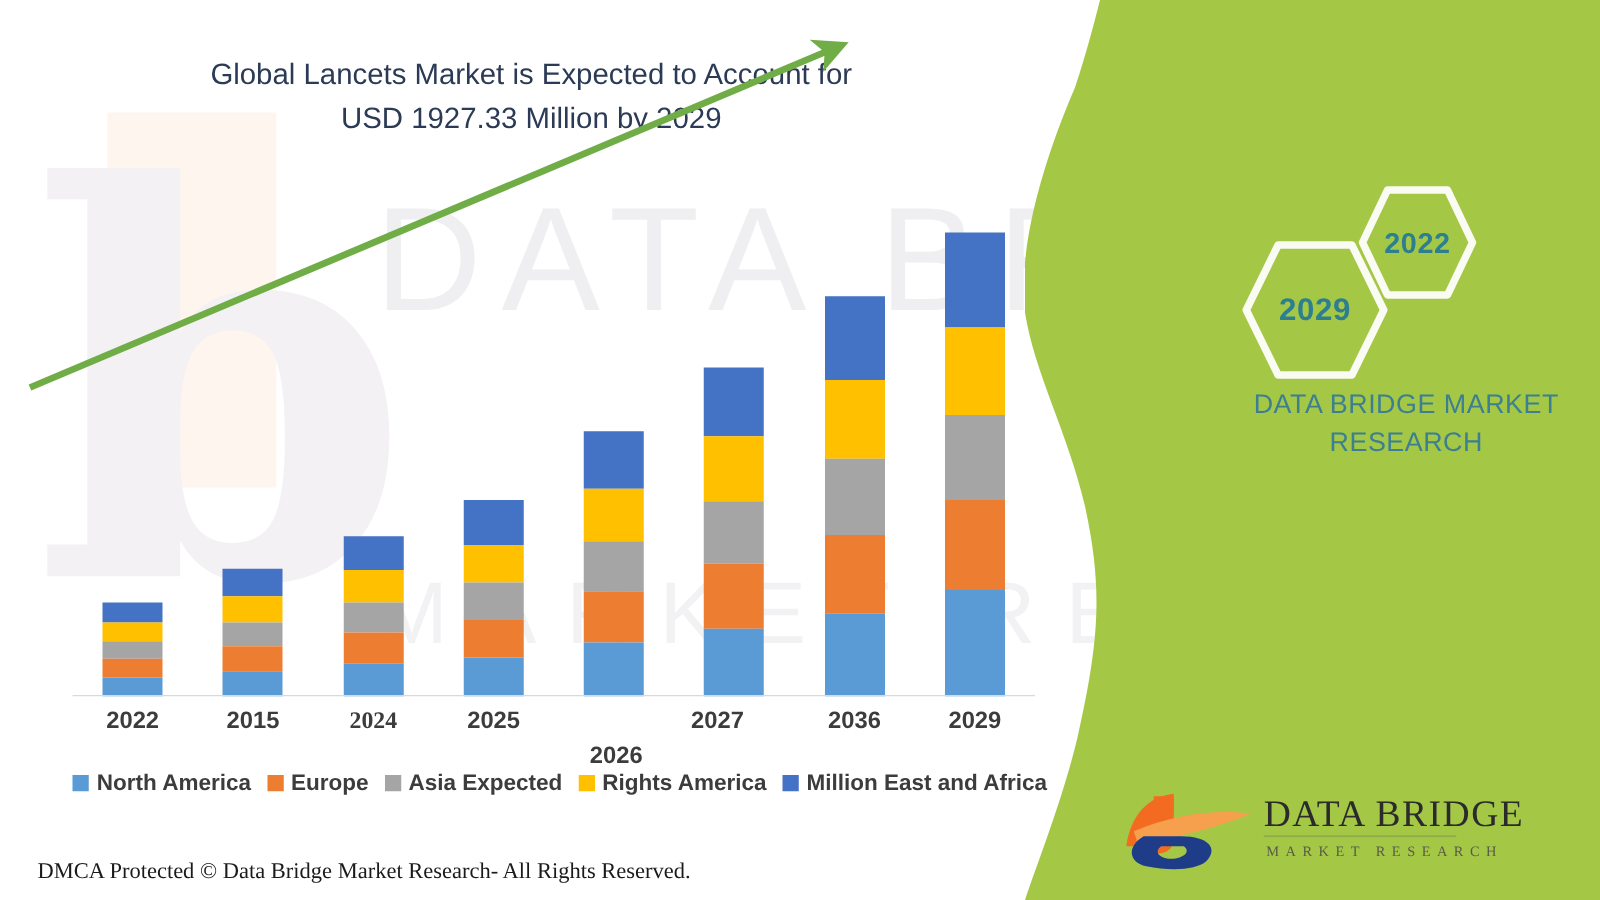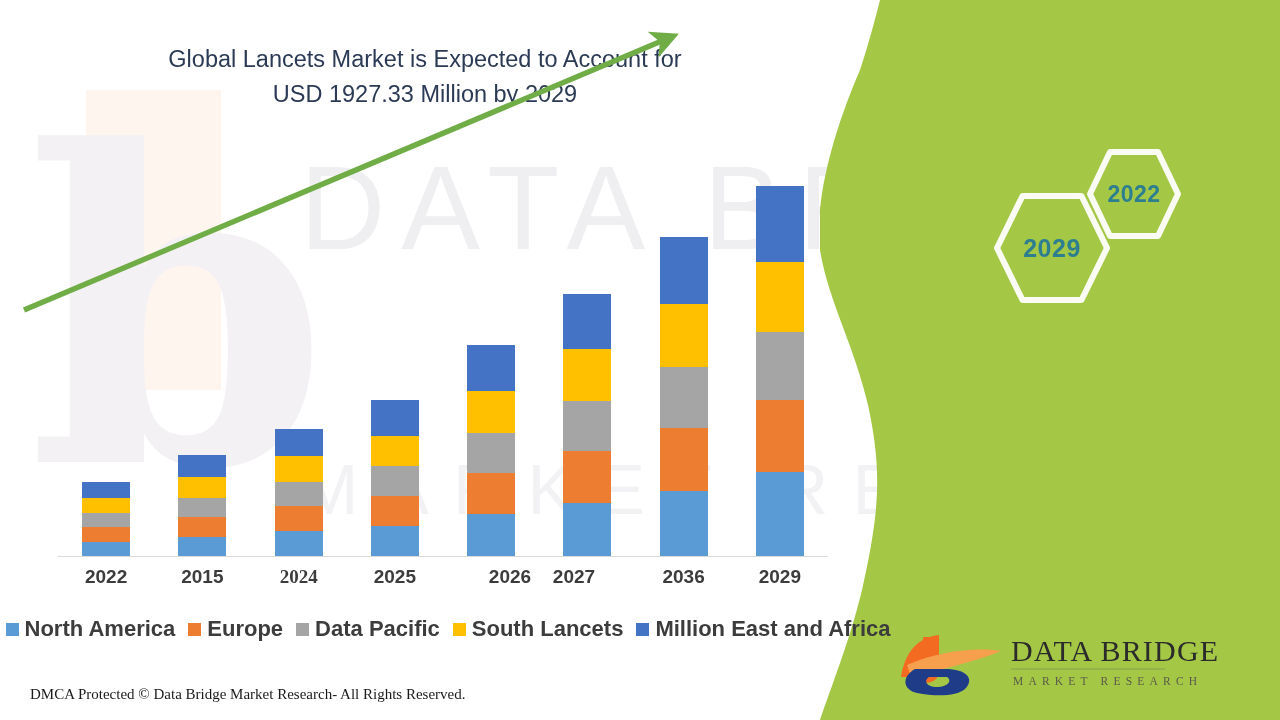--- a/index.html
+++ b/index.html
@@ -96,26 +96,26 @@
   
   #trend-arrow { position: absolute; left: 0; top: 0; width: 840px; height: 600px; pointer-events: none; }
 
   
   #legend {
     position: absolute; left: 58px; top: 616px; width: 780px;
     display: flex; align-items: center; justify-content: center; gap: 13px;
   }
   .legend-item { display: flex; align-items: center; gap: 6px; }
   .legend-swatch { width: 13px; height: 13px; flex: 0 0 13px; }
-  .legend-label { font-size: 22px; font-weight: 700; color: #3c3c3c; white-space: nowrap; }
+  .legend-label { font-size: 18px; font-weight: 700; color: #3c3c3c; white-space: nowrap; }
 
   
   .footer-text {
     position: absolute; font-family: "Liberation Serif", serif;
-    font-size: 15px; color: #1a1a1a; white-space: nowrap;
+    font-size: 18px; color: #1a1a1a; white-space: nowrap;
   }
   #footer-dmca { left: 30px; top: 686px; }
   #footer-source { left: 459px; top: 686px; }
 
   
   #logo { position: absolute; left: 893px; top: 625px; width: 360px; height: 72px; }
   #logo svg { display: block; }
 </style>
 </head>
 <body>
@@ -143,20 +143,24 @@
     <span class="hex-label">2029</span>
   </div>
 
   <div class="hex" id="hex-2022">
     <svg viewBox="0 0 96 92" aria-hidden="true">
       <polygon points="24,4 72,4 92,46 72,88 24,88 4,46" fill="none" stroke="#FAFBF2" stroke-width="6" stroke-linejoin="round"></polygon>
     </svg>
     <span class="hex-label">2022</span>
   </div>
 
+  <div class="brand-text">
+    <div>DATA BRIDGE MARKET</div>
+    <div>RESEARCH</div>
+  </div>
 
   <div class="chart-title">
     <div>Global Lancets Market is Expected to Account for</div>
     <div>USD 1927.33 Million by 2029</div>
   </div>
 
   <div id="plot">
       <div class="bar-group" style="left: 24.125px;">
         <div class="seg" style="height: 16px; background: rgb(68, 114, 196);"></div>
         <div class="seg" style="height: 15px; background: rgb(255, 192, 0);"></div>
@@ -213,21 +217,21 @@
         <div class="seg" style="height: 72px; background: rgb(237, 125, 49);"></div>
         <div class="seg" style="height: 85px; background: rgb(91, 155, 213);"></div>
       </div>
     </div>
   <div id="baseline"></div>
   <div id="x-axis">
       <div class="x-tick" style="left: 0.125px;">2022</div>
       <div class="x-tick" style="left: 96.375px;">2015</div>
       <div class="x-tick" style="left: 192.625px; font-family: Liberation Serif, serif;">2024</div>
       <div class="x-tick" style="left: 288.875px;">2025</div>
-      <div class="x-tick" style="left: 404px;">2026</div>
+      <div class="x-tick" style="left: 387px; margin-top: 28px;">2026</div>
       <div class="x-tick" style="left: 468px;">2027</div>
       <div class="x-tick" style="left: 577.625px;">2036</div>
       <div class="x-tick" style="left: 673.875px;">2029</div>
     </div>
 
   <svg id="trend-arrow" viewBox="0 0 840 600" aria-hidden="true">
     <defs>
       <marker id="arrowhead" markerWidth="5.2" markerHeight="5.2" refX="2.2" refY="2.6" orient="auto">
         <path d="M0,0 L5.2,2.6 L0,5.2 L1.35,2.6 Z" fill="#70AD47"></path>
       </marker>
@@ -239,25 +243,25 @@
       <div class="legend-item">
         <span class="legend-swatch" style="background: rgb(91, 155, 213);"></span>
         <span class="legend-label">North America</span>
       </div>
       <div class="legend-item">
         <span class="legend-swatch" style="background: rgb(237, 125, 49);"></span>
         <span class="legend-label">Europe</span>
       </div>
       <div class="legend-item">
         <span class="legend-swatch" style="background: rgb(165, 165, 165);"></span>
-        <span class="legend-label">Data Pacific</span>
+        <span class="legend-label">Asia Expected</span>
       </div>
       <div class="legend-item">
         <span class="legend-swatch" style="background: rgb(255, 192, 0);"></span>
-        <span class="legend-label">South Lancets</span>
+        <span class="legend-label">Rights America</span>
       </div>
       <div class="legend-item">
         <span class="legend-swatch" style="background: rgb(68, 114, 196);"></span>
         <span class="legend-label">Million East and Africa</span>
       </div>
     </div>
 
   <div class="footer-text" id="footer-dmca">DMCA Protected © Data Bridge Market Research- All Rights Reserved.</div>
 
   <div id="logo">

